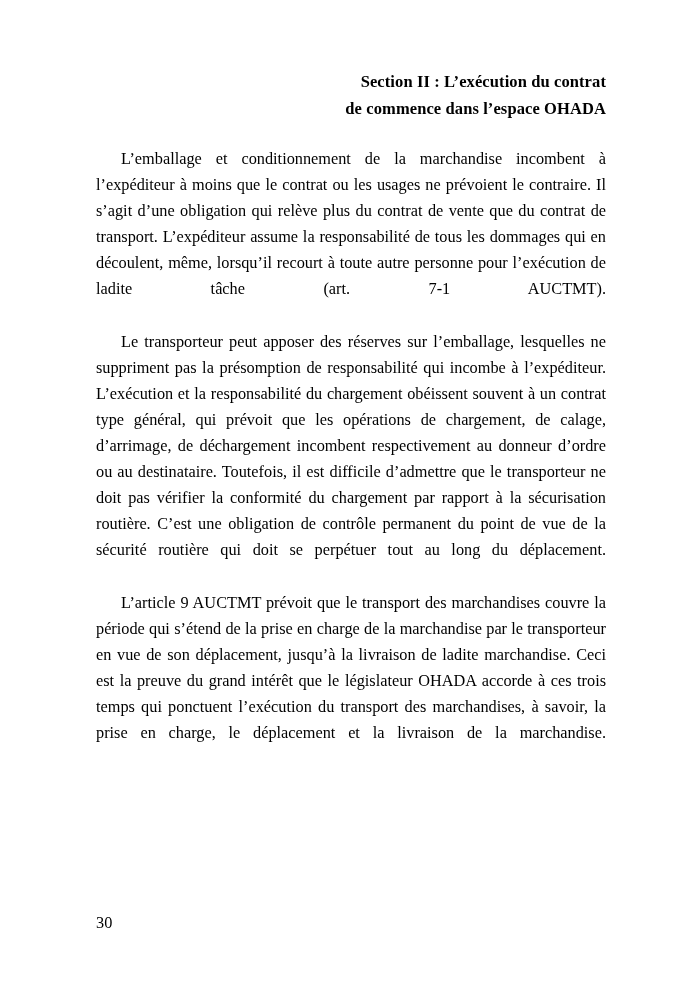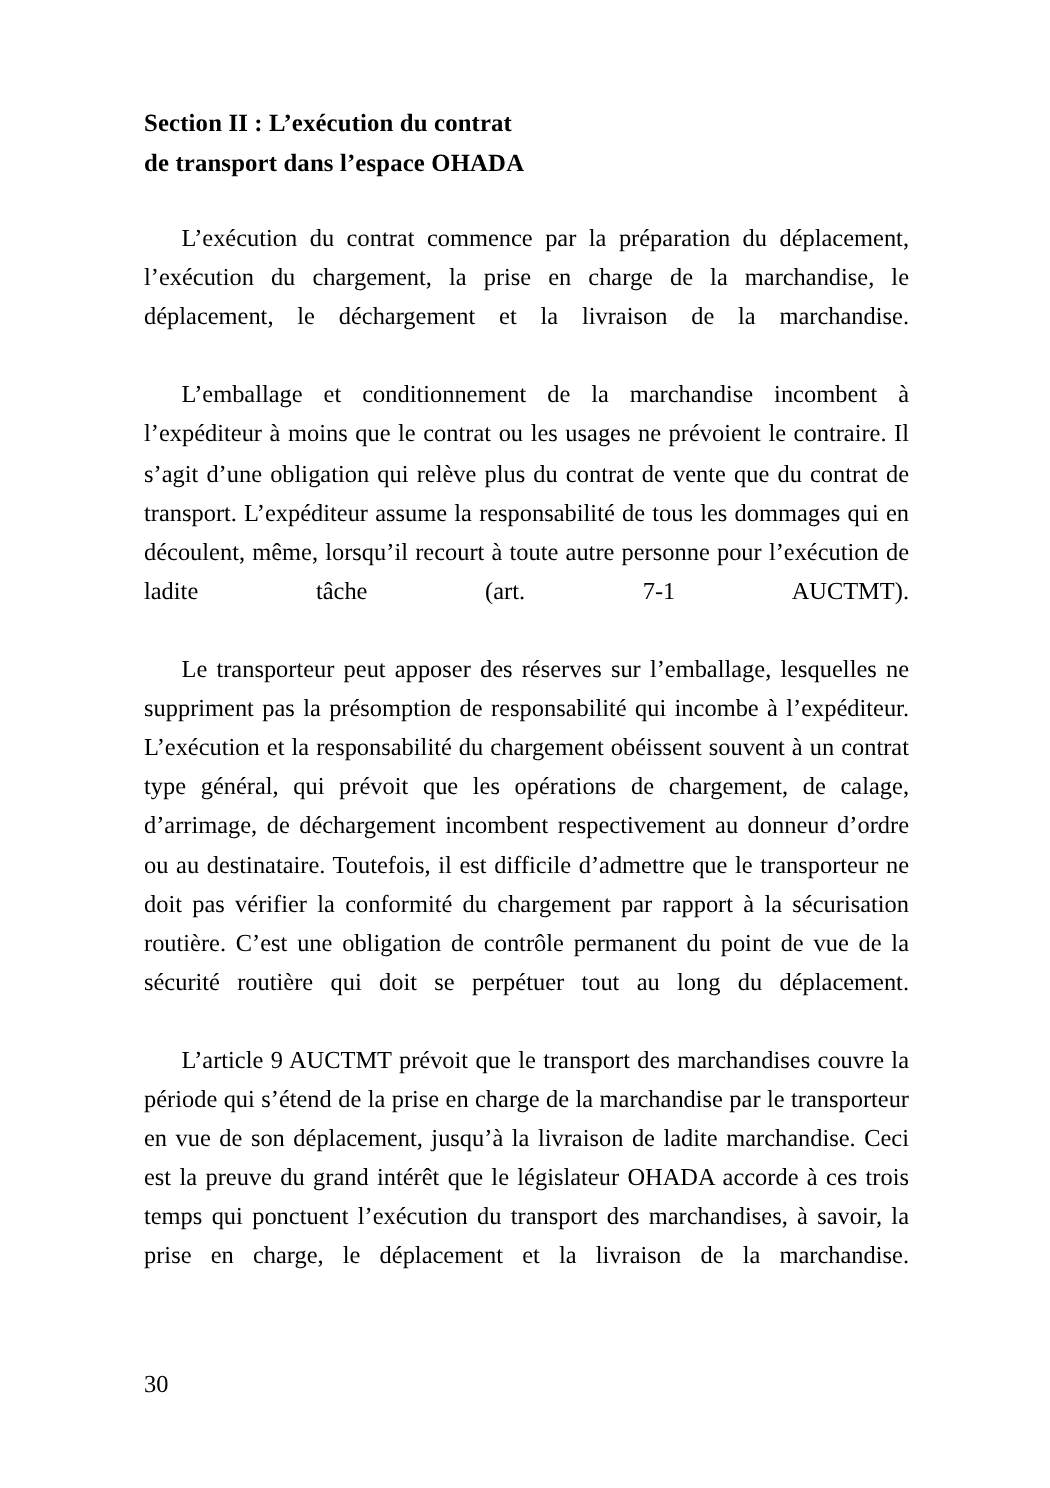--- a/index.html
+++ b/index.html
@@ -20,21 +20,21 @@
     color: #000000;
     -webkit-font-smoothing: antialiased;
   }
 
   
   .doc-heading {
     position: absolute;
     left: 96px;
     top: 68px;
     width: 510px;
-    text-align: left;
+    text-align: right;
     font-weight: bold;
     font-size: 16.5px;
     line-height: 27px;
     letter-spacing: 0.1px;
   }
   .doc-heading .heading-line {
     display: block;
     white-space: nowrap;
   }
 
@@ -73,25 +73,24 @@
     text-align: right;
   }
 </style>
 </head>
 <body>
 
 <div class="page">
 
   <div class="doc-heading">
     <span class="heading-line">Section II : L’exécution du contrat</span>
-    <span class="heading-line">de transport dans l’espace OHADA</span>
+    <span class="heading-line">de commence dans l’espace OHADA</span>
   </div>
 
   <div class="body-text">
-    <p class="para">L’exécution du contrat commence par la préparation du déplacement, l’exécution du chargement, la prise en charge de la marchandise, le déplacement, le déchargement et la livraison de la marchandise.</p>
     <p class="para">L’emballage et conditionnement de la marchandise incombent à l’expéditeur à moins que le contrat ou les usages ne prévoient le contraire. Il s’agit d’une obligation qui relève plus du contrat de vente que du contrat de transport. L’expéditeur assume la responsabilité de tous les dommages qui en découlent, même, lorsqu’il recourt à toute autre personne pour l’exécution de ladite tâche (art. 7-1 AUCTMT).</p>
     <p class="para">Le transporteur peut apposer des réserves sur l’emballage, lesquelles ne suppriment pas la présomption de responsabilité qui incombe à l’expéditeur. L’exécution et la responsabilité du chargement obéissent souvent à un contrat type général, qui prévoit que les opérations de chargement, de calage, d’arrimage, de déchargement incombent respectivement au donneur d’ordre ou au destinataire. Toutefois, il est difficile d’admettre que le transporteur ne doit pas vérifier la conformité du chargement par rapport à la sécurisation routière. C’est une obligation de contrôle permanent du point de vue de la sécurité routière qui doit se perpétuer tout au long du déplacement.</p>
     <p class="para">L’article 9 AUCTMT prévoit que le transport des marchandises couvre la période qui s’étend de la prise en charge de la marchandise par le transporteur en vue de son déplacement, jusqu’à la livraison de ladite marchandise. Ceci est la preuve du grand intérêt que le législateur OHADA accorde à ces trois temps qui ponctuent l’exécution du transport des marchandises, à savoir, la prise en charge, le déplacement et la livraison de la marchandise.</p>
   </div>
 
   <div class="page-number">30</div>
 
 </div>
 
 </body></html>

